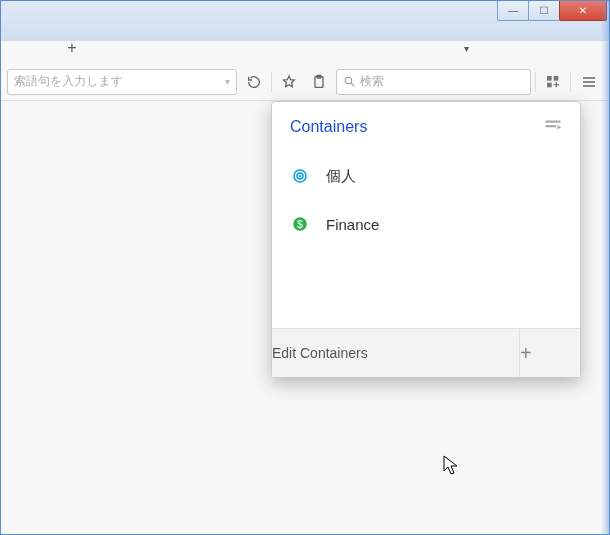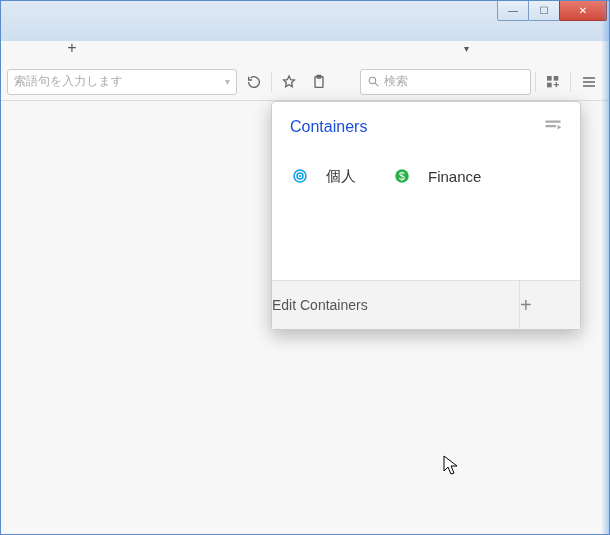--- a/index.html
+++ b/index.html
@@ -109,21 +109,20 @@
     height: 26px;
     border: 1px solid #ccc;
     border-radius: 3px;
     background: #fff;
     display: flex;
     align-items: center;
     padding: 0 6px;
     color: #aaa;
     font-size: 12px;
     gap: 4px;
-    margin-left: 24px;
   }
   .hamburger {
     width: 28px; height: 26px;
     display: flex;
     align-items: center;
     justify-content: center;
     color: #666;
   }
   .panel-anchor {
     position: absolute;
@@ -140,21 +139,21 @@
     display: flex;
     align-items: center;
     padding: 0 18px;
     color: #1d4ed8;
     font-size: 16px;
     justify-content: space-between;
   }
   .panel-header .hicon { color: #aaa; }
   .container-list {
     display: flex;
-    flex-direction: row;
+    flex-direction: column;
   }
   .container-row {
     height: 48px;
     display: flex;
     align-items: center;
     padding: 0 18px;
     gap: 16px;
     color: #333;
     font-size: 15px;
   }

